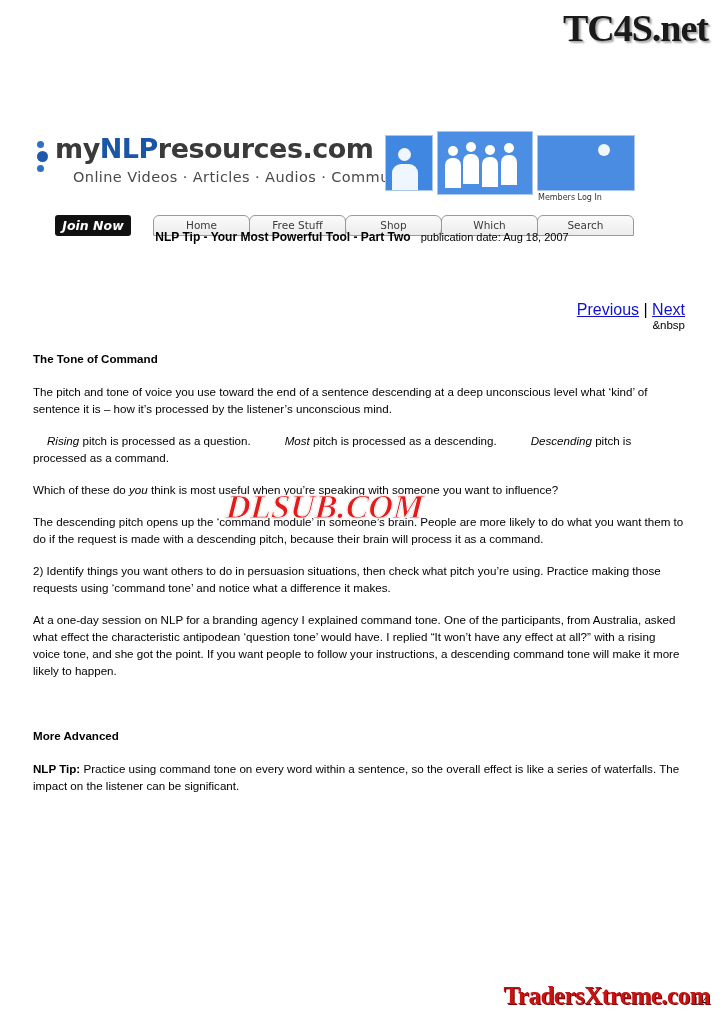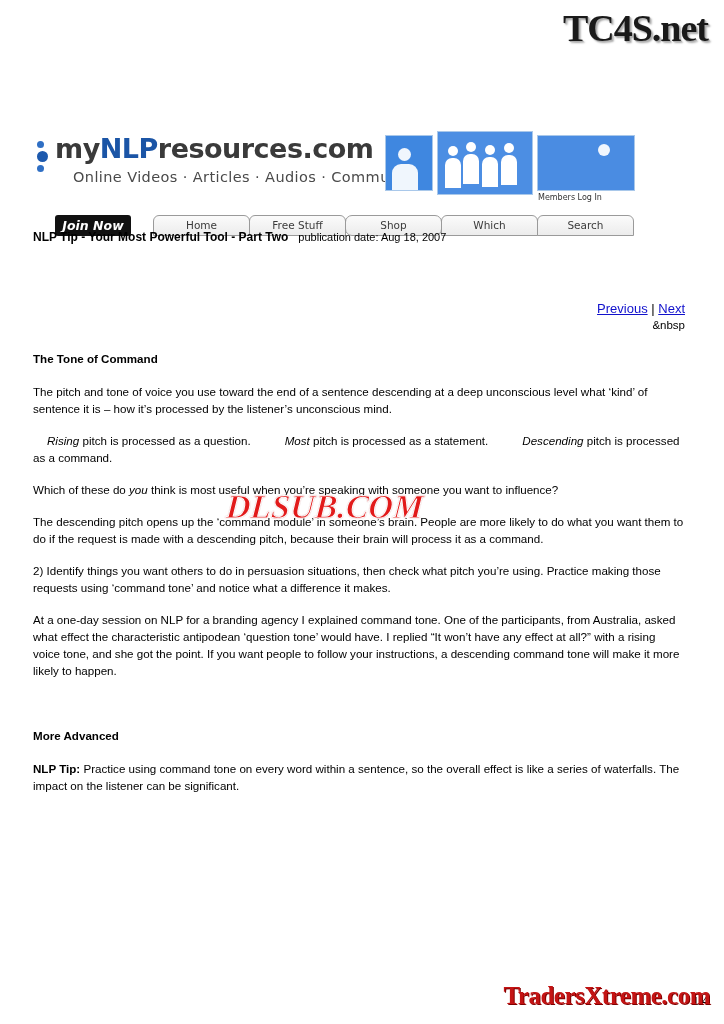--- a/index.html
+++ b/index.html
@@ -167,37 +167,37 @@
   .nav-btn.n3 { left: 290px; width: 95px; border-radius: 7px; }
   .nav-btn.n4 { left: 386px; width: 95px; }
   .nav-btn.n5 { left: 482px; width: 95px; }
 
   
   .title-row {
     position: absolute;
     left: 33px;
     top: 230px;
     width: 658px;
-    text-align: left;
+    text-align: center;
     font-size: 12px;
     font-weight: bold;
     color: #000;
   }
   .title-row .pubdate {
     font-weight: normal;
     font-size: 11px;
     padding-left: 10px;
   }
 
   
   .prevnext {
     position: absolute;
     right: 39px;
     top: 301px;
-    font-size: 13px;
+    font-size: 16px;
     color: #000;
   }
   .prevnext a {
     color: #1111cc;
     text-decoration: underline;
     cursor: pointer;
   }
   .nbsp-line {
     position: absolute;
     right: 39px;
@@ -324,21 +324,21 @@
 </div>
 <div class="nbsp-line">&amp;nbsp</div>
 
 <div class="content">
 
   <div class="h-sub">The Tone of Command</div>
 
   <p>The pitch and tone of voice you use toward the end of a sentence descending at a deep unconscious level what ‘kind’ of sentence it is – how it’s processed by the listener’s unconscious mind.</p>
 
   <p class="indent">
-    <span class="em">Rising</span><span> pitch is processed as a question.</span><span class="spacer-wide"></span><span class="em">Most</span><span> pitch is processed as a statement.</span><span class="spacer-wide"></span><span class="em">Descending</span><span> pitch is processed as a command.</span>
+    <span class="em">Rising</span><span> pitch is processed as a question.</span><span class="spacer-wide"></span><span class="em">Most</span><span> pitch is processed as a descending.</span><span class="spacer-wide"></span><span class="em">Descending</span><span> pitch is processed as a command.</span>
   </p>
 
   <p>
     <span>Which of these do </span><span class="em">you</span><span> think is most useful when you’re speaking with someone you want to influence?</span>
   </p>
 
 
   <p>The descending pitch opens up the ‘command module’ in someone’s brain. People are more likely to do what you want them to do if the request is made with a descending pitch, because their brain will process it as a command.</p>
 
   <p class="gap-top">2)      Identify things you want others to do in persuasion situations, then check what pitch you’re using. Practice making those requests using ‘command tone’ and notice what a difference it makes.</p>

